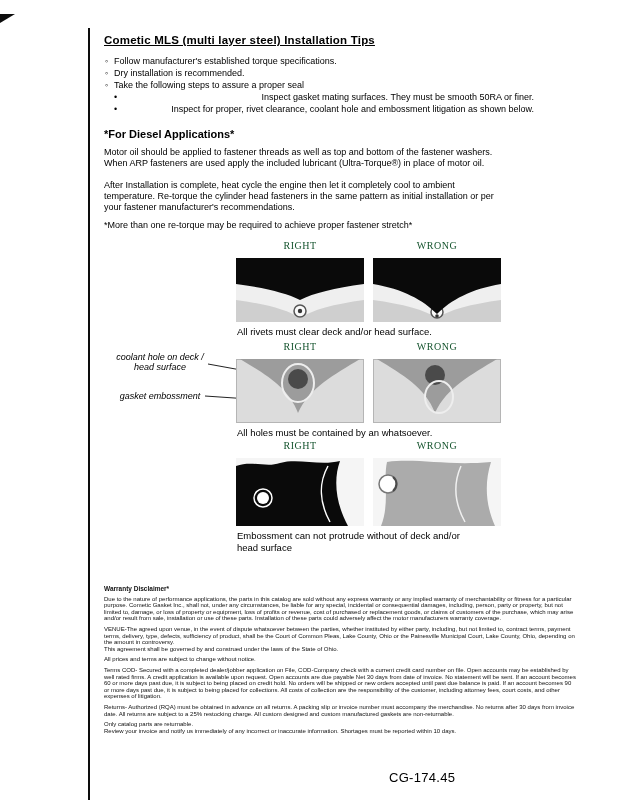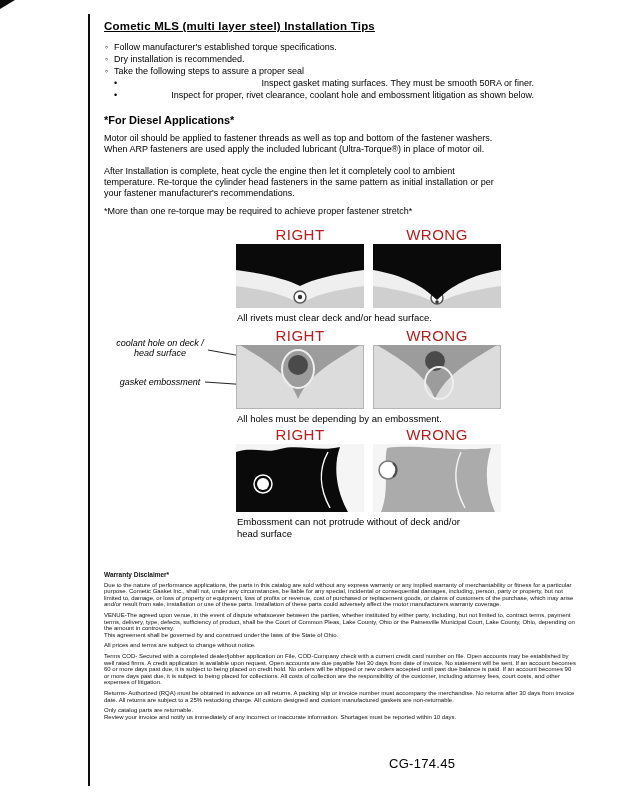--- a/index.html
+++ b/index.html
@@ -1,40 +1,40 @@
 <!DOCTYPE html>
 <html><head>
 <meta charset="utf-8">
 <style>
   * { margin:0; padding:0; box-sizing:border-box; }
   html,body { background:#ffffff; }
   body { font-family:"Liberation Sans", sans-serif; color:#000; }
   .page { position:relative; width:618px; height:800px; background:#fff; overflow:hidden; }
-  .abs { position:absolute; }
+  .abs { position:absolute;margin-top:14px; }
 
   .corner-mark { left:0; top:0; width:0; height:0;
     border-top:9px solid #0d0d0d; border-right:15px solid transparent; }
   .left-rule { left:88px; top:14px; width:2px; height:772px; background:#0d0d0d; }
 
   .doc-title { left:104px; top:20px; font-size:11.5px; font-weight:bold;
     text-decoration:underline; letter-spacing:0.2px; }
 
   .tips { left:104px; top:41px; width:430px; font-size:9px; line-height:12px; }
   .b  { position:relative; padding-left:10px; }
   .b::before { content:"◦"; position:absolute; left:1px; top:0; font-size:9px; }
   .sb { position:relative; margin-left:9px; padding-left:10px;text-align:right; }
   .sb::before { content:"•"; position:absolute; left:1px; top:0; font-size:9px; }
 
   .diesel-heading { left:104px; top:114px; font-size:11px; font-weight:bold; }
   .para { left:104px; width:404px; font-size:9px; line-height:11px; }
   .p1 { top:133px; }
   .p2 { top:166px; }
   .note { left:104px; top:206px; font-size:9px; }
 
-  .dlabel { font-size:15px; color:#b91c1c; width:128px; text-align:center; letter-spacing:0.5px; }
+  .dlabel { font-size:10px; color:#14532d; width:128px; text-align:center; letter-spacing:0.5px;font-family:Liberation Serif, serif; }
   .img { width:128px; }
   .caption { font-size:9.5px; color:#000; }
 
   .r1-label-right { left:236px; top:226px; }
   .r1-label-wrong { left:373px; top:226px; }
   .r1-img-right { left:236px; top:244px; }
   .r1-img-wrong { left:373px; top:244px; }
   .r1-caption { left:237px; top:312px; }
 
   .callout { width:96px; text-align:center; font-size:9px; line-height:10px;font-style:italic; }
@@ -132,21 +132,21 @@
   </div>
   <div class="abs img r2-img-wrong">
     <svg width="128" height="64" viewBox="0 0 128 64">
       <rect width="128" height="64" fill="#dcdcdc"></rect>
       <rect x="0.5" y="0.5" width="127" height="63" fill="none" stroke="#b5b5b5"></rect>
       <path d="M4,0 C30,16 52,28 62,54 C74,28 98,16 124,0 Z" fill="#9c9c9c"></path>
       <circle cx="62" cy="16" r="10" fill="#4a4a4a"></circle>
       <ellipse cx="66" cy="38" rx="14" ry="16" fill="none" stroke="#eeeeee" stroke-width="2"></ellipse>
     </svg>
   </div>
-  <div class="abs caption r2-caption">All holes must be depending by an embossment.</div>
+  <div class="abs caption r2-caption">All holes must be contained by an whatsoever.</div>
 
   <div class="abs dlabel r3-label-right">RIGHT</div>
   <div class="abs dlabel r3-label-wrong">WRONG</div>
 
   <div class="abs img r3-img-right">
     <svg width="128" height="68" viewBox="0 0 128 68">
       <rect width="128" height="68" fill="#f5f5f5"></rect>
       <path d="M0,8 C16,2 30,10 44,5 C62,0 84,8 104,3 C97,22 100,46 112,68 L0,68 Z" fill="#0a0a0a"></path>
       <circle cx="27" cy="40" r="9" fill="none" stroke="#ffffff" stroke-width="1.5"></circle>
       <circle cx="27" cy="40" r="6" fill="#ffffff"></circle>

